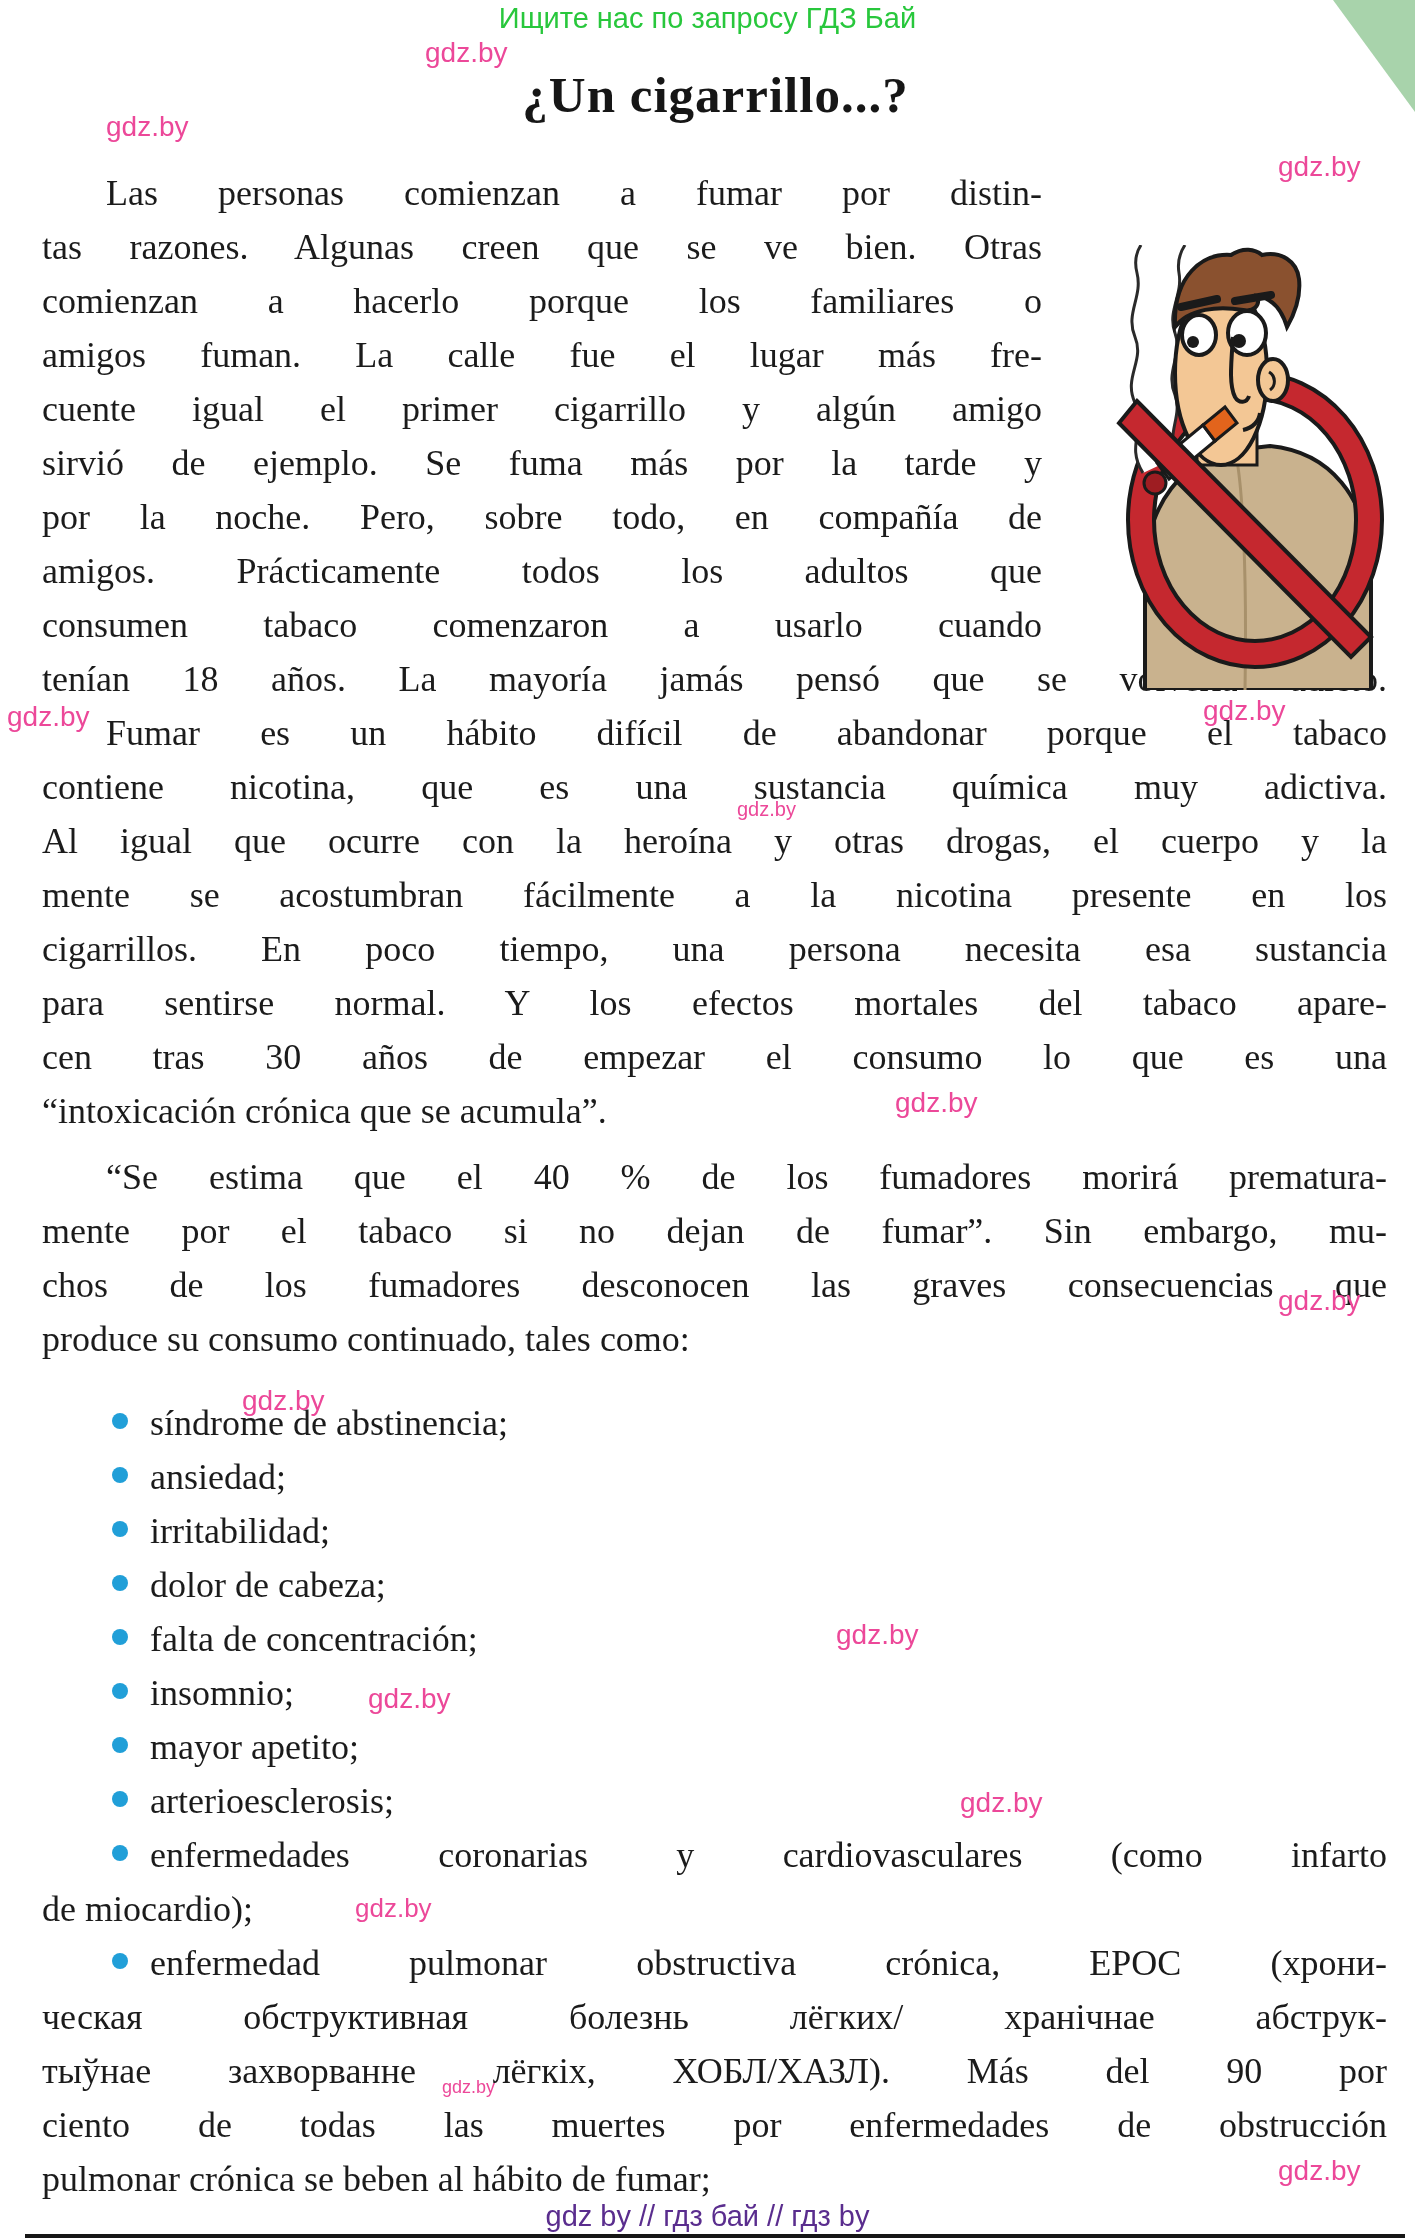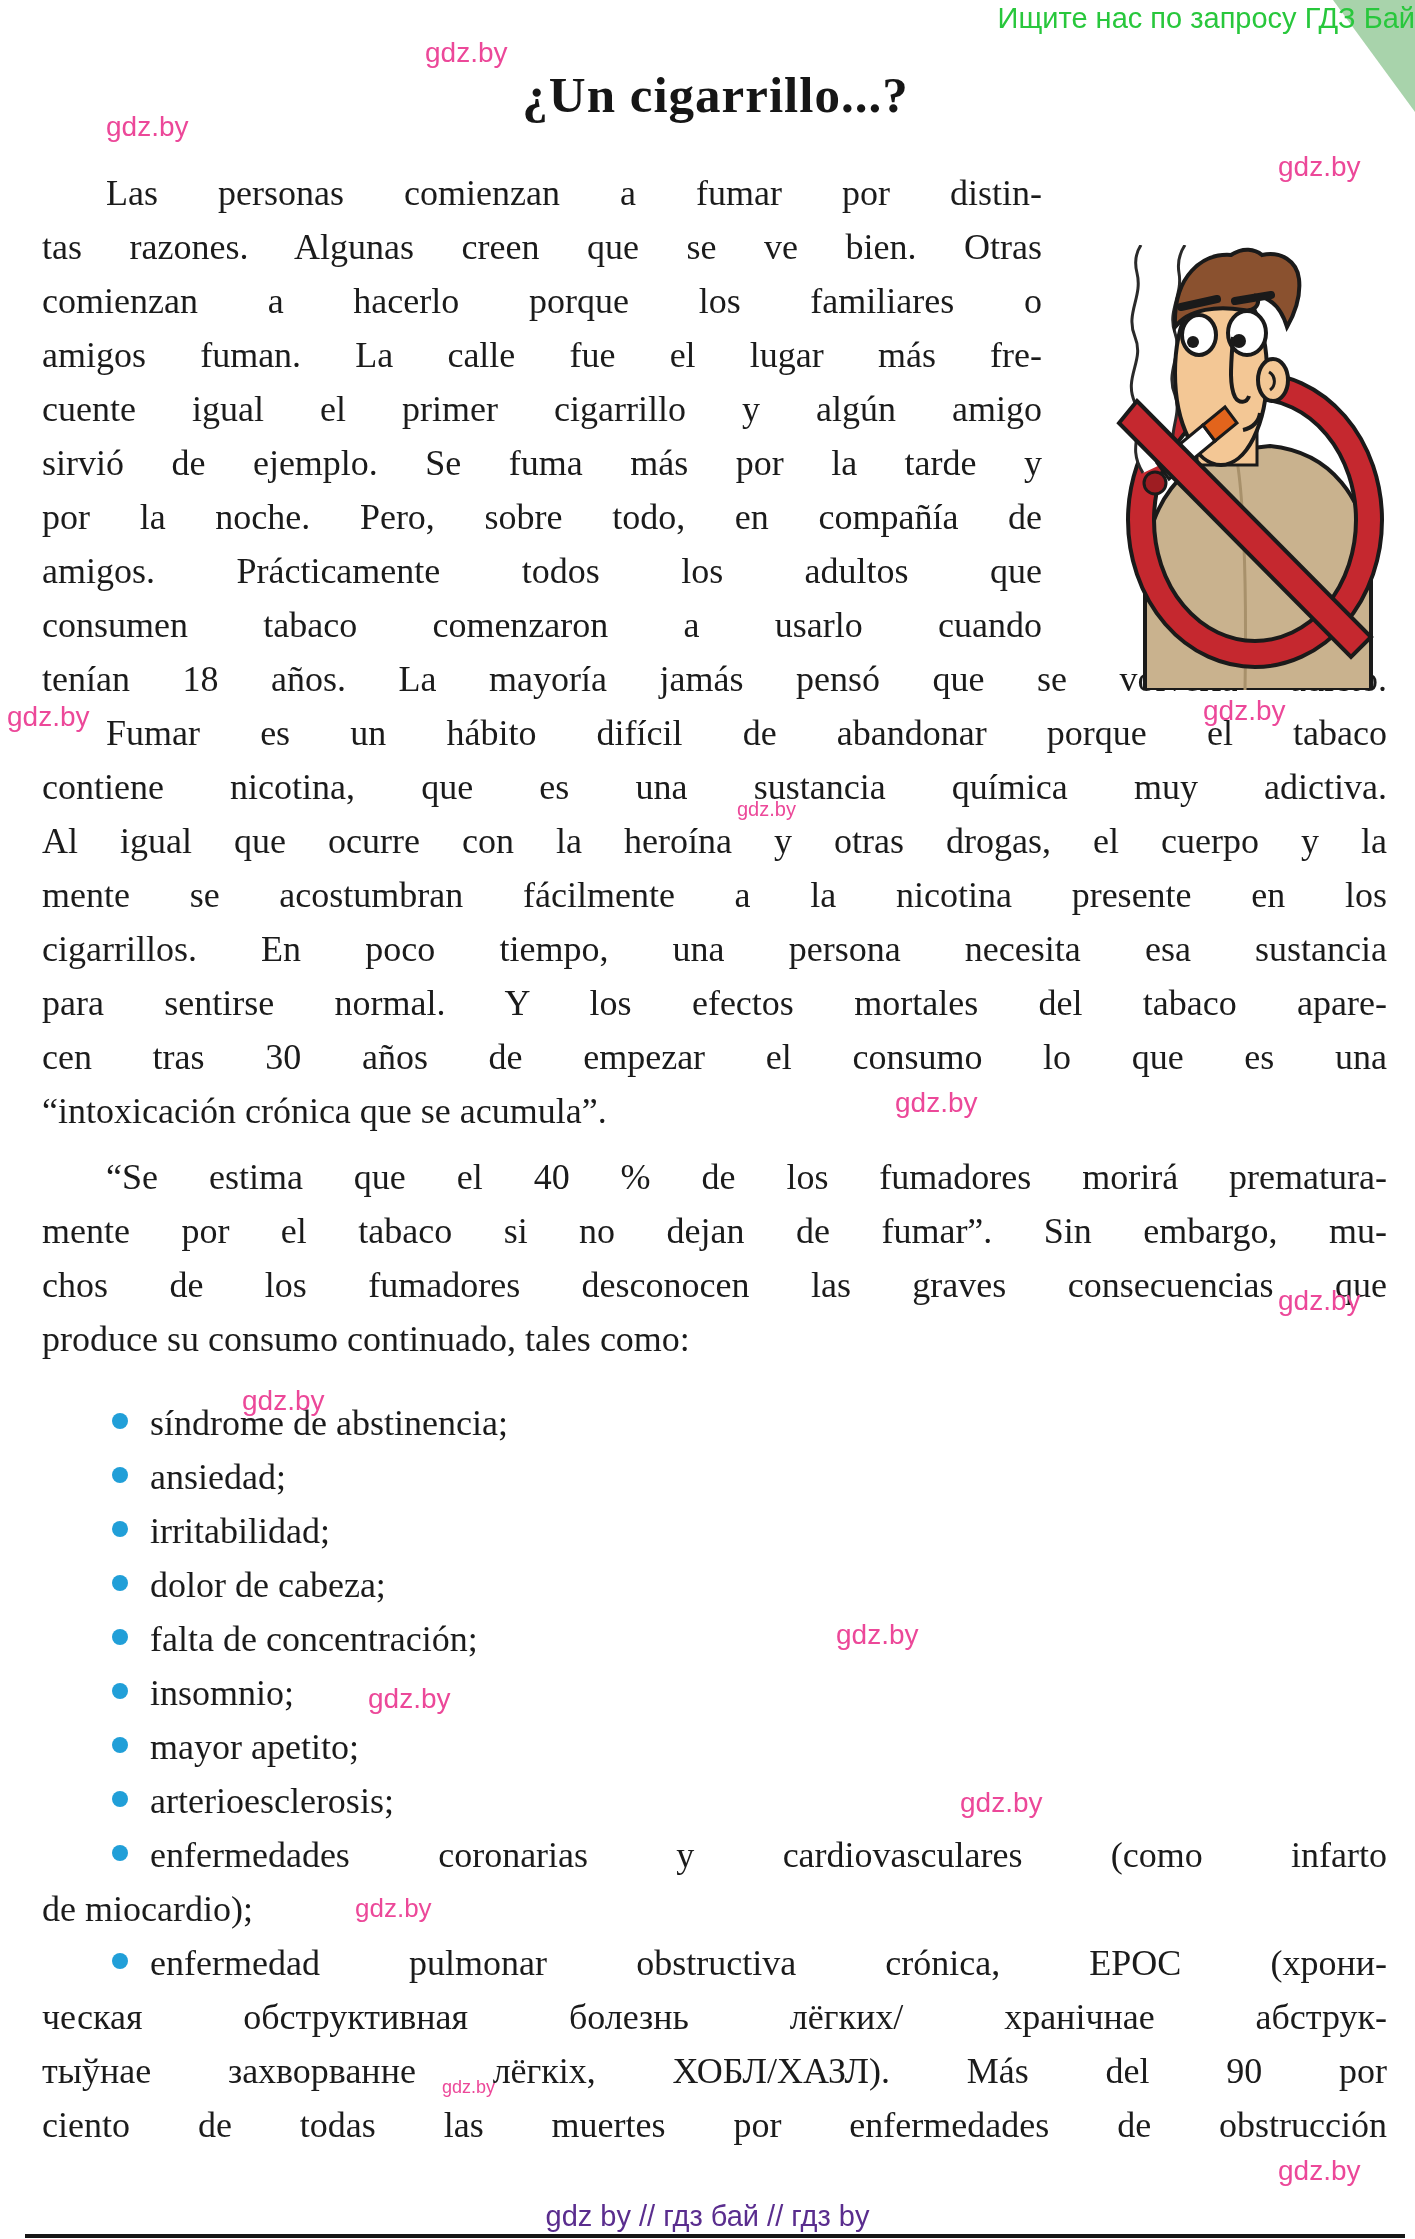--- a/index.html
+++ b/index.html
@@ -7,21 +7,21 @@
     position:relative; width:1415px; height:2239px; margin:0 auto;
     background:#ffffff; overflow:hidden;
     font-family:"Liberation Serif","DejaVu Serif",serif; color:var(--ink,#1b1b1b);
   }
   .corner {
     position:absolute; left:1333px; top:0; width:82px; height:112px;
     background:var(--corner-green,#a8d3ab);
     clip-path:polygon(0 0,100% 0,100% 100%);
   }
   .promo {
-    position:absolute; top:2px; left:0; width:100%; text-align:right;
+    position:absolute; top:2px; left:0; width:100%; text-align:center;
     font-family:"Liberation Sans","DejaVu Sans",sans-serif;
     font-size:29px; color:var(--promo-green,#28c73c);
   }
   .title {
     position:absolute; top:58px; left:0; width:100%; margin:8px; text-align:center;
     font-size:51px; font-weight:bold; letter-spacing:1px; color:#161616;
   }
   .para { position:absolute; left:42px; font-size:36px; line-height:54px; }
   .p1 { top:166px; width:1000px; }
   .p2 { top:706px; width:1345px; }
@@ -138,20 +138,21 @@
       <div class="brow tline withdot"><span class="dot"></span>falta de concentración;</div>
       <div class="brow tline withdot"><span class="dot"></span>insomnio;</div>
       <div class="brow tline withdot"><span class="dot"></span>mayor apetito;</div>
       <div class="brow tline withdot"><span class="dot"></span>arterioesclerosis;</div>
       <div class="brow tline withdot fill"><span class="dot"></span>enfermedades coronarias y cardiovasculares (como infarto</div>
       <div class="brow tline">de miocardio);</div>
       <div class="brow tline withdot fill"><span class="dot"></span>enfermedad pulmonar obstructiva crónica, EPOC (хрони-</div>
       <div class="brow tline fill">ческая обструктивная болезнь лёгких/ хранічнае абструк-</div>
       <div class="brow tline fill">тыўнае захворванне лёгкіх, ХОБЛ/ХАЗЛ). Más del 90 por</div>
       <div class="brow tline fill">ciento de todas las muertes por enfermedades de obstrucción</div>
+      <div class="brow tline">pulmonar crónica se beben al hábito de fumar;</div>
     </div>
 
   <div class="footer">gdz by // гдз бай // гдз by</div>
 
   <div class="bottomline"></div>
 
   <div id="wmlayer">
       <div class="wm" style="left: 425px; top: 38px; font-size: 28px;">gdz.by</div>
       <div class="wm" style="left: 106px; top: 112px; font-size: 28px;">gdz.by</div>
       <div class="wm" style="left: 1278px; top: 152px; font-size: 28px;">gdz.by</div>

